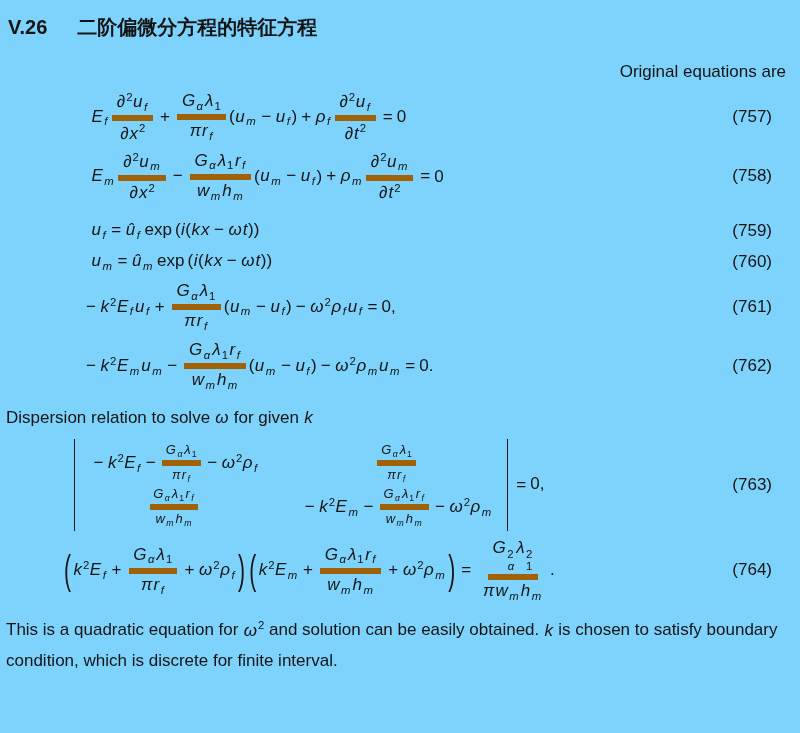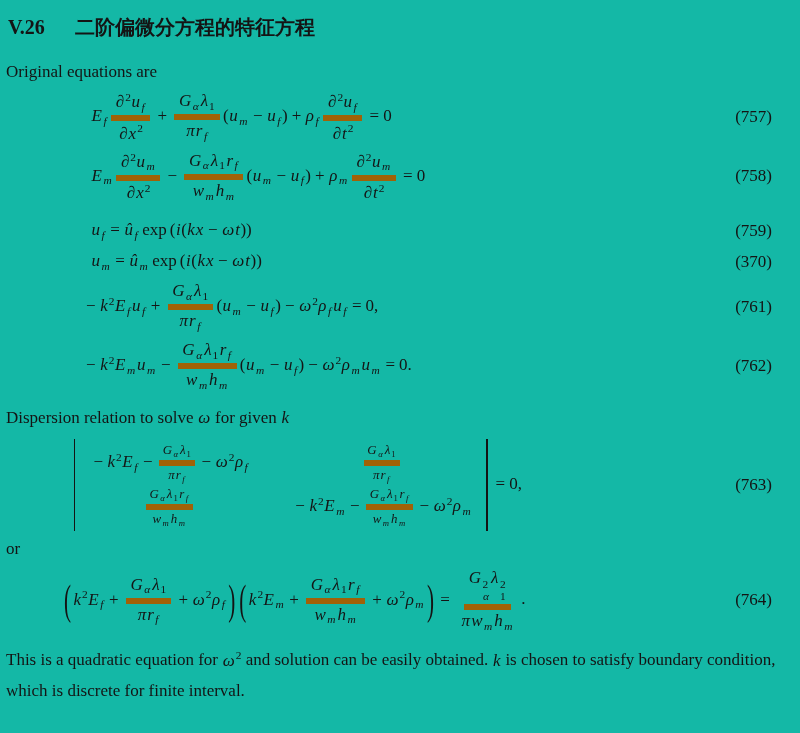--- a/index.html
+++ b/index.html
@@ -1,27 +1,27 @@
 <!DOCTYPE html>
 <html><head>
 <meta charset="utf-8">
 <style>
   html,body{margin:0;padding:0;background:#ffffff;color:#141414;}
   .page{
     width:800px;height:733px;box-sizing:border-box;
-    padding:8px 14px 8px 6px;overflow:hidden;background:#14b8a6;
-    font-family:Liberation Serif, serif;
+    padding:8px 14px 8px 6px;overflow:hidden;background:#7dd3fc;
+    font-family:Liberation Sans, sans-serif;
     font-size:17px;line-height:1.35;
   }
   
   .title{font-size:20px;font-weight:bold;margin:6px 0 20px 2px;}
   .title .hnum{margin-right:30px;}
   
   .para{margin:12px 0 10px 0;}
-  .para-tight{margin:8px 0 2px 0;}
+  .para-tight{margin:8px 0 2px 0;text-align:right;}
   .para-last{margin:12px 0 0 0;line-height:1.8;padding-right:2px;}
   
   .eqrow{display:flex;align-items:center;justify-content:space-between;margin:7px 0;padding-right:14px;}
   .eq{white-space:nowrap;}
   .ind-a{margin-left:85px;}
   .ind-b{margin-left:76px;}
   .ind-c{margin-left:64px;}
   .ind-d{margin-left:56px;}
   .eqnum{flex:none;font-style:normal;text-align:center;}
   
@@ -83,21 +83,21 @@
   </div>
 
 
   <div class="eqrow" style="margin-top:16px;">
     <span class="eq ind-a"><span class="mi">u</span><span class="msub"><span class="mi">f</span></span><span class="mo">=</span><span class="mi">û</span><span class="msub"><span class="mi">f</span></span><span class="sp"></span><span class="mr">exp</span><span class="sp"></span><span class="mn">(</span><span class="mi">i</span><span class="mn">(</span><span class="mi">k</span><span class="mi">x</span><span class="mo">−</span><span class="mi">ω</span><span class="mi">t</span><span class="mn">)</span><span class="mn">)</span></span>
     <span class="eqnum">(759)</span>
   </div>
 
   <div class="eqrow">
     <span class="eq ind-a"><span class="mi">u</span><span class="msub"><span class="mi">m</span></span><span class="mo">=</span><span class="mi">û</span><span class="msub"><span class="mi">m</span></span><span class="sp"></span><span class="mr">exp</span><span class="sp"></span><span class="mn">(</span><span class="mi">i</span><span class="mn">(</span><span class="mi">k</span><span class="mi">x</span><span class="mo">−</span><span class="mi">ω</span><span class="mi">t</span><span class="mn">)</span><span class="mn">)</span></span>
-    <span class="eqnum">(370)</span>
+    <span class="eqnum">(760)</span>
   </div>
 
 
   <div class="eqrow">
     <span class="eq ind-b"><span class="mo">−</span><span class="mi">k</span><span class="msup"><span class="mn">2</span></span><span class="mi">E</span><span class="msub"><span class="mi">f</span></span><span class="mi">u</span><span class="msub"><span class="mi">f</span></span><span class="mo">+</span><span class="frac">
           <span class="num"><span class="mi">G</span><span class="msub"><span class="mi">α</span></span><span class="mi">λ</span><span class="msub"><span class="mn">1</span></span></span>
           <span class="den"><span class="mi">π</span><span class="mi">r</span><span class="msub"><span class="mi">f</span></span></span>
         </span><span class="mn">(</span><span class="mi">u</span><span class="msub"><span class="mi">m</span></span><span class="mo">−</span><span class="mi">u</span><span class="msub"><span class="mi">f</span></span><span class="mn">)</span><span class="mo">−</span><span class="mi">ω</span><span class="msup"><span class="mn">2</span></span><span class="mi">ρ</span><span class="msub"><span class="mi">f</span></span><span class="mi">u</span><span class="msub"><span class="mi">f</span></span><span class="mo">=</span><span class="mn">0</span><span class="mn">,</span></span>
     <span class="eqnum">(761)</span>
   </div>
@@ -131,21 +131,20 @@
             <span class="dcell"><span class="mo">−</span><span class="mi">k</span><span class="msup"><span class="mn">2</span></span><span class="mi">E</span><span class="msub"><span class="mi">m</span></span><span class="mo">−</span><span class="frac">
                 <span class="num"><span class="mi">G</span><span class="msub"><span class="mi">α</span></span><span class="mi">λ</span><span class="msub"><span class="mn">1</span></span><span class="mi">r</span><span class="msub"><span class="mi">f</span></span></span>
                 <span class="den"><span class="mi">w</span><span class="msub"><span class="mi">m</span></span><span class="mi">h</span><span class="msub"><span class="mi">m</span></span></span>
               </span><span class="mo">−</span><span class="mi">ω</span><span class="msup"><span class="mn">2</span></span><span class="mi">ρ</span><span class="msub"><span class="mi">m</span></span></span>
           </span>
           <span class="dbar"></span>
         </span><span class="mo">=</span><span class="mn">0</span><span class="mn">,</span></span>
     <span class="eqnum">(763)</span>
   </div>
 
-  <p class="para" style="margin:4px 0 2px 0;">or</p>
 
   <div class="eqrow">
     <span class="eq ind-d"><span class="big">(</span><span class="mi">k</span><span class="msup"><span class="mn">2</span></span><span class="mi">E</span><span class="msub"><span class="mi">f</span></span><span class="mo">+</span><span class="frac">
           <span class="num"><span class="mi">G</span><span class="msub"><span class="mi">α</span></span><span class="mi">λ</span><span class="msub"><span class="mn">1</span></span></span>
           <span class="den"><span class="mi">π</span><span class="mi">r</span><span class="msub"><span class="mi">f</span></span></span>
         </span><span class="mo">+</span><span class="mi">ω</span><span class="msup"><span class="mn">2</span></span><span class="mi">ρ</span><span class="msub"><span class="mi">f</span></span><span class="big">)</span><span class="big">(</span><span class="mi">k</span><span class="msup"><span class="mn">2</span></span><span class="mi">E</span><span class="msub"><span class="mi">m</span></span><span class="mo">+</span><span class="frac">
           <span class="num"><span class="mi">G</span><span class="msub"><span class="mi">α</span></span><span class="mi">λ</span><span class="msub"><span class="mn">1</span></span><span class="mi">r</span><span class="msub"><span class="mi">f</span></span></span>
           <span class="den"><span class="mi">w</span><span class="msub"><span class="mi">m</span></span><span class="mi">h</span><span class="msub"><span class="mi">m</span></span></span>
         </span><span class="mo">+</span><span class="mi">ω</span><span class="msup"><span class="mn">2</span></span><span class="mi">ρ</span><span class="msub"><span class="mi">m</span></span><span class="big">)</span><span class="mo">=</span><span class="frac">
           <span class="num"><span class="mi">G</span><span class="supsub">

